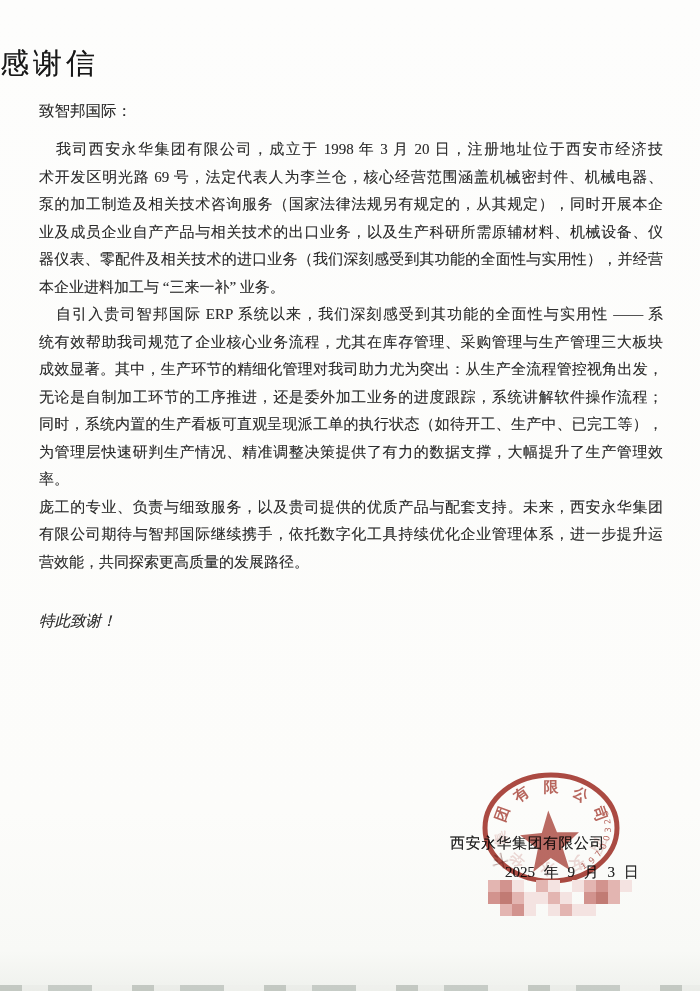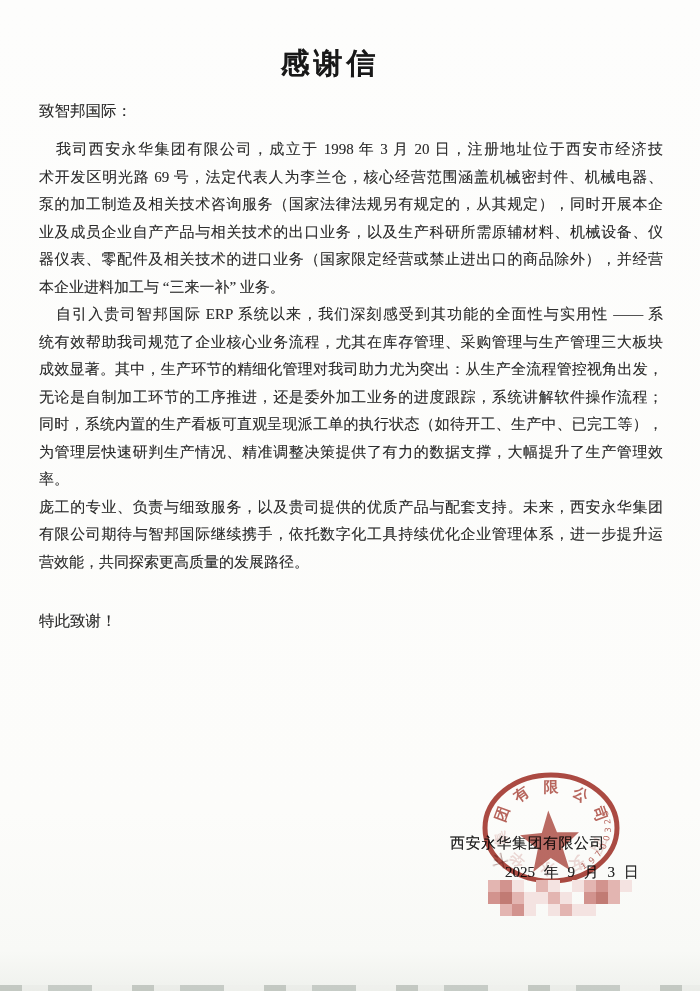--- a/index.html
+++ b/index.html
@@ -6,39 +6,39 @@
   .page{
     position:relative;
     width:700px;height:991px;
     overflow:hidden;
     background:linear-gradient(180deg,#fdfdfc 0%,#fcfcfa 82%,#f8f9f6 96%,#efF1ed 100%);
     font-family:"Liberation Serif","DejaVu Serif",serif;
     color:#2e2e2e;
   }
   .title{
     position:absolute;left:0;top:44px;width:660px;
-    text-align:center;font-size:29px;font-weight:700;
+    text-align:left;font-size:29px;font-weight:400;
     letter-spacing:4px;color:#181818;margin:0;
     text-shadow:0 0 .6px rgba(40,40,40,.55);
   }
   .wrapper{
     position:absolute;left:39px;top:98px;width:624px;
     font-size:15px;line-height:27.5px;
     text-shadow:0 0 .6px rgba(60,60,60,.45);
   }
   .salutation{font-size:15.5px;line-height:26px;margin-bottom:12px;}
   .para{margin:0;}
   .line{
     height:27.5px;line-height:27.5px;overflow:hidden;
     text-align:justify;text-align-last:justify;
     word-break:keep-all;white-space:normal;
   }
   .line.last{text-align-last:left;}
   .line.indent{padding-left:17px;}
-  .closing{margin-top:31px;font-size:15.5px;line-height:27px;}
+  .closing{margin-top:31px;font-size:15.5px;line-height:27px;font-style:italic;}
   .sig-company{
     position:absolute;left:450px;top:834px;width:170px;
     font-size:15px;letter-spacing:.5px;color:#1f1f1f;
     text-shadow:0 0 .6px rgba(40,40,40,.55);
   }
   .sig-date{
     position:absolute;left:505px;top:863px;width:170px;
     font-size:15px;color:#262626;word-spacing:5px;
     text-shadow:0 0 .6px rgba(40,40,40,.5);
   }
@@ -73,21 +73,21 @@
   <h1 class="title">感谢信</h1>
 
   <div class="wrapper">
     <div class="salutation">致智邦国际：</div>
     <div id="letter-body">
         <div class="para">
           <div class="line indent">我司西安永华集团有限公司，成立于 1998 年 3 月 20 日，注册地址位于西安市经济技</div>
           <div class="line">术开发区明光路 69 号，法定代表人为李兰仓，核心经营范围涵盖机械密封件、机械电器、</div>
           <div class="line">泵的加工制造及相关技术咨询服务（国家法律法规另有规定的，从其规定），同时开展本企</div>
           <div class="line">业及成员企业自产产品与相关技术的出口业务，以及生产科研所需原辅材料、机械设备、仪</div>
-          <div class="line">器仪表、零配件及相关技术的进口业务（国家限定经营或禁止进出口的商品除外），并经营</div>
+          <div class="line">器仪表、零配件及相关技术的进口业务（我们深刻感受到其功能的全面性与实用性），并经营</div>
           <div class="line last">本企业进料加工与 “三来一补” 业务。</div>
         </div>
         <div class="para">
           <div class="line indent">自引入贵司智邦国际 ERP 系统以来，我们深刻感受到其功能的全面性与实用性 —— 系</div>
           <div class="line">统有效帮助我司规范了企业核心业务流程，尤其在库存管理、采购管理与生产管理三大板块</div>
           <div class="line">成效显著。其中，生产环节的精细化管理对我司助力尤为突出：从生产全流程管控视角出发，</div>
           <div class="line">无论是自制加工环节的工序推进，还是委外加工业务的进度跟踪，系统讲解软件操作流程；</div>
           <div class="line">同时，系统内置的生产看板可直观呈现派工单的执行状态（如待开工、生产中、已完工等），</div>
           <div class="line">为管理层快速研判生产情况、精准调整决策提供了有力的数据支撑，大幅提升了生产管理效</div>
           <div class="line last">率。</div>

